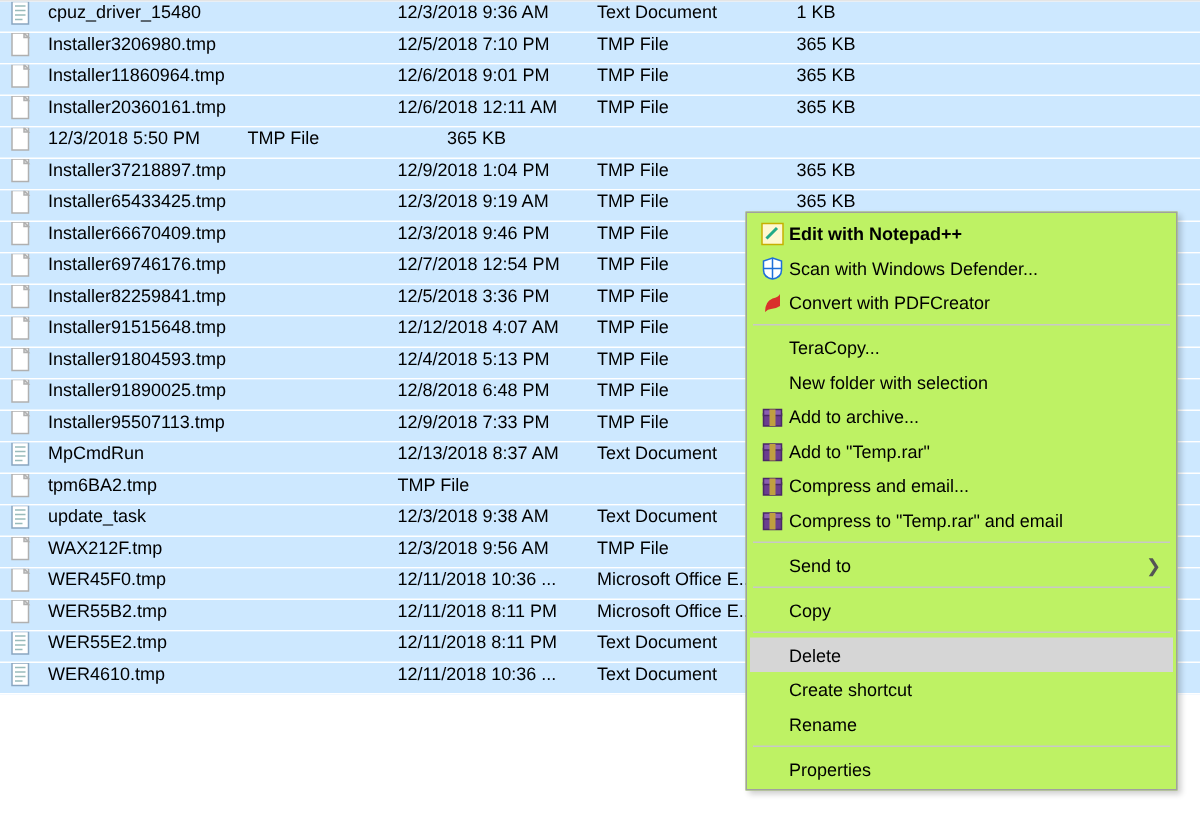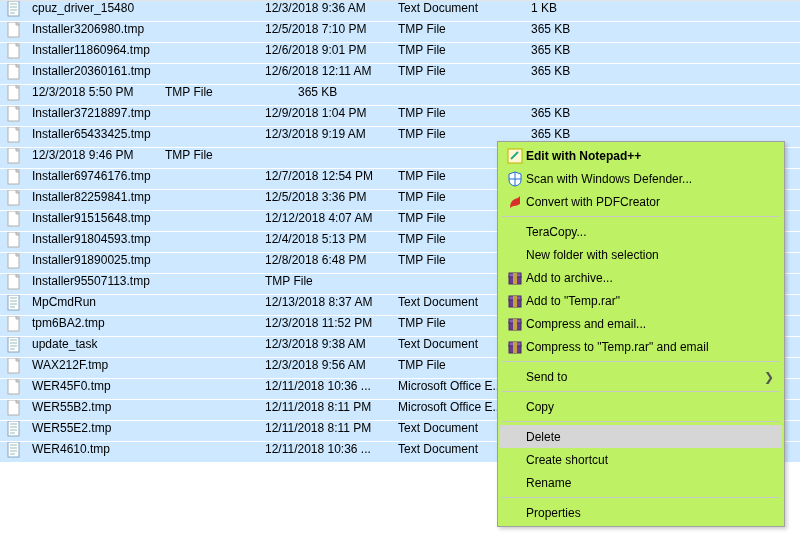--- a/index.html
+++ b/index.html
@@ -131,20 +131,21 @@
       </div>
       <div class="row sel">
         <div class="cell c-ico">
           <div class="ficon">
             <svg width="14" height="16">
               <rect x="1" y="0" width="11" height="15" fill="#fff" stroke="#b0b0b0"></rect>
               <polygon points="9,0 12,3 9,3" fill="#e0e0e0" stroke="#b0b0b0"></polygon>
             </svg>
           </div>
         </div>
+        <div class="cell c-name">Installer66670409.tmp</div>
         <div class="cell c-date">12/3/2018 9:46 PM</div>
         <div class="cell c-type">TMP File</div>
         <div class="cell c-size"></div>
       </div>
       <div class="row sel">
         <div class="cell c-ico">
           <div class="ficon">
             <svg width="14" height="16">
               <rect x="1" y="0" width="11" height="15" fill="#fff" stroke="#b0b0b0"></rect>
               <polygon points="9,0 12,3 9,3" fill="#e0e0e0" stroke="#b0b0b0"></polygon>
@@ -215,20 +216,21 @@
       <div class="row sel">
         <div class="cell c-ico">
           <div class="ficon">
             <svg width="14" height="16">
               <rect x="1" y="0" width="11" height="15" fill="#fff" stroke="#b0b0b0"></rect>
               <polygon points="9,0 12,3 9,3" fill="#e0e0e0" stroke="#b0b0b0"></polygon>
             </svg>
           </div>
         </div>
         <div class="cell c-name">Installer95507113.tmp</div>
+        <div class="cell c-date">12/9/2018 7:33 PM</div>
         <div class="cell c-type">TMP File</div>
         <div class="cell c-size"></div>
       </div>
       <div class="row sel">
         <div class="cell c-ico">
           <div class="ficon">
             <svg width="14" height="16">
               <rect x="1" y="0" width="11" height="15" fill="#fff" stroke="#8aa6c1"></rect>
               <line x1="3" y1="3" x2="10" y2="3" stroke="#9bb"></line>
               <line x1="3" y1="6" x2="10" y2="6" stroke="#9bb"></line>
@@ -245,21 +247,20 @@
       <div class="row sel">
         <div class="cell c-ico">
           <div class="ficon">
             <svg width="14" height="16">
               <rect x="1" y="0" width="11" height="15" fill="#fff" stroke="#b0b0b0"></rect>
               <polygon points="9,0 12,3 9,3" fill="#e0e0e0" stroke="#b0b0b0"></polygon>
             </svg>
           </div>
         </div>
         <div class="cell c-name">tpm6BA2.tmp</div>
-        <div class="cell c-date">12/3/2018 11:52 PM</div>
         <div class="cell c-type">TMP File</div>
         <div class="cell c-size"></div>
       </div>
       <div class="row sel">
         <div class="cell c-ico">
           <div class="ficon">
             <svg width="14" height="16">
               <rect x="1" y="0" width="11" height="15" fill="#fff" stroke="#8aa6c1"></rect>
               <line x1="3" y1="3" x2="10" y2="3" stroke="#9bb"></line>
               <line x1="3" y1="6" x2="10" y2="6" stroke="#9bb"></line>

